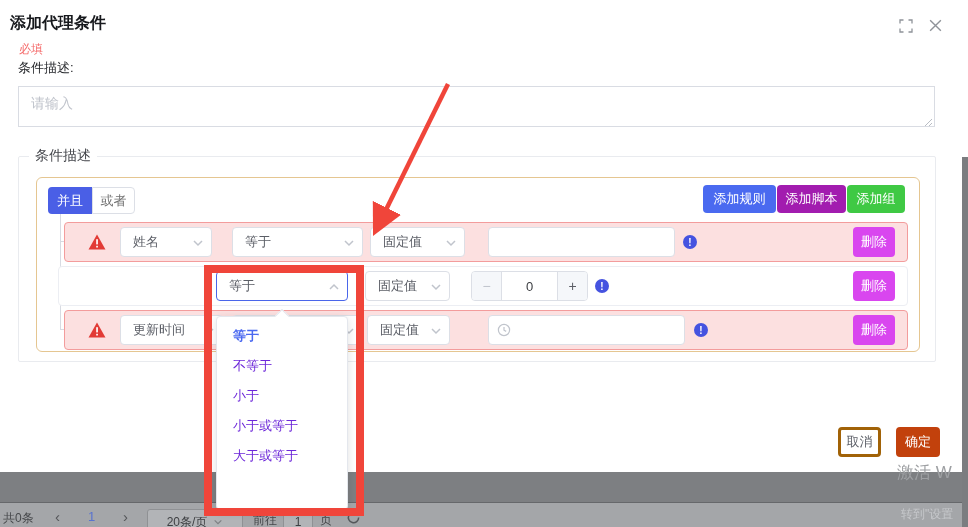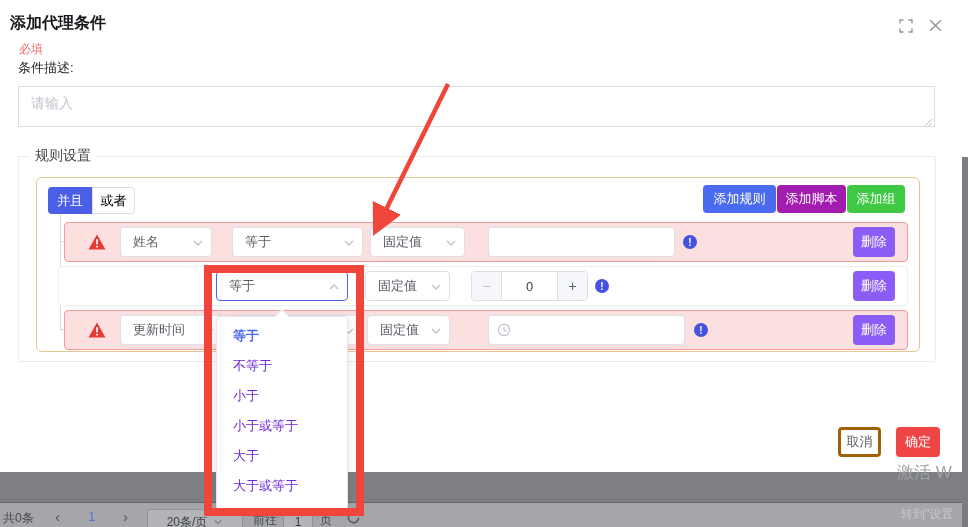--- a/index.html
+++ b/index.html
@@ -20,28 +20,28 @@
 
   fieldset.rules{position:absolute;left:18px;top:147px;width:918px;height:215px;
     border:1px solid #e9ebef;border-radius:2px}
   fieldset.rules legend{margin-left:10px;padding:0 6px;font-size:14px;color:#43454a}
   .tan-box{position:absolute;left:36px;top:177px;width:884px;height:175px;
     border:1px solid #e5c691;border-radius:6px}
 
   .btn{position:absolute;display:flex;align-items:center;justify-content:center;
     font-size:13px;border-radius:4px;color:#fff;cursor:pointer;user-select:none}
   .btn-and{left:48px;top:187px;width:44px;height:27px;background:#4a5fe6;border-radius:4px 0 0 4px}
-  .btn-or{left:92px;top:187px;width:43px;height:27px;background:#fff;color:#000000;
+  .btn-or{left:92px;top:187px;width:43px;height:27px;background:#fff;color:#737373;
     border:1px solid #dcdfe6;border-radius:0 4px 4px 0}
   .btn-add-rule{left:703px;top:185px;width:73px;height:28px;background:#4a6af0}
   .btn-add-script{left:777px;top:185px;width:69px;height:28px;background:#a21caf}
   .btn-add-group{left:847px;top:185px;width:58px;height:28px;background:#3fc944}
-  .btn-del{width:42px;height:30px;background:#8b5cf6}
+  .btn-del{width:42px;height:30px;background:#d946ef}
   .btn-cancel{left:838px;top:427px;width:43px;height:30px;background:#fff;color:#5b5e66;border:3px solid #a16207}
-  .btn-confirm{left:896px;top:427px;width:44px;height:30px;background:#ef4444}
+  .btn-confirm{left:896px;top:427px;width:44px;height:30px;background:#c2410c}
 
   .tree{position:absolute;background:#d8dbe2}
 
   .rule-row{position:absolute;left:64px;width:844px;height:40px;border-radius:4px}
   .row-error{background:#fce0e0;border:1px solid #f39c9c}
   .row-plain{left:58px;width:850px;background:#fff;border:1px solid #eceef3}
 
   .sel{position:absolute;height:30px;background:#fff;border:1px solid #dcdfe6;border-radius:4px;
     display:flex;align-items:center;padding:0 22px 0 12px;font-size:13px;color:#5b5e66;cursor:pointer}
   .sel .chev{position:absolute;right:7px;top:9px}
@@ -128,21 +128,21 @@
   </svg>
 
   <div class="required">必填</div>
   <div class="desc-label">条件描述:</div>
   <textarea class="desc-input" placeholder="请输入" style=""></textarea>
   <svg class="abs" style="left:924px;top:118px" width="9" height="9" viewBox="0 0 9 9">
     <path d="M8 1L1 8 M8 5L5 8" stroke="#b9bdc4" stroke-width="1"></path>
   </svg>
 
   <fieldset class="rules">
-    <legend>规则设置</legend>
+    <legend>条件描述</legend>
   </fieldset>
   <div class="tan-box"></div>
 
   <div class="btn btn-and">并且</div>
   <div class="btn btn-or">或者</div>
 
   <div class="btn btn-add-rule">添加规则</div>
   <div class="btn btn-add-script">添加脚本</div>
   <div class="btn btn-add-group">添加组</div>
 
@@ -237,21 +237,20 @@
   <div class="btn btn-confirm">确定</div>
 </div>
 
 <div class="dd-panel">
   <div class="dd-notch"></div>
   <ul>
     <li class="selected">等于</li>
     <li>不等于</li>
     <li>小于</li>
     <li>小于或等于</li>
-    <li>大于</li>
     <li>大于或等于</li>
   </ul>
 </div>
 
 <div class="anno-rect"></div>
 <svg class="anno-arrow" width="968" height="527" viewBox="0 0 968 527">
   <defs>
     <marker id="ah" markerWidth="7" markerHeight="7" refX="5" refY="3.5" orient="auto">
       <path d="M0 0L7 3.5L0 7Z" fill="#f0453a"></path>
     </marker>

